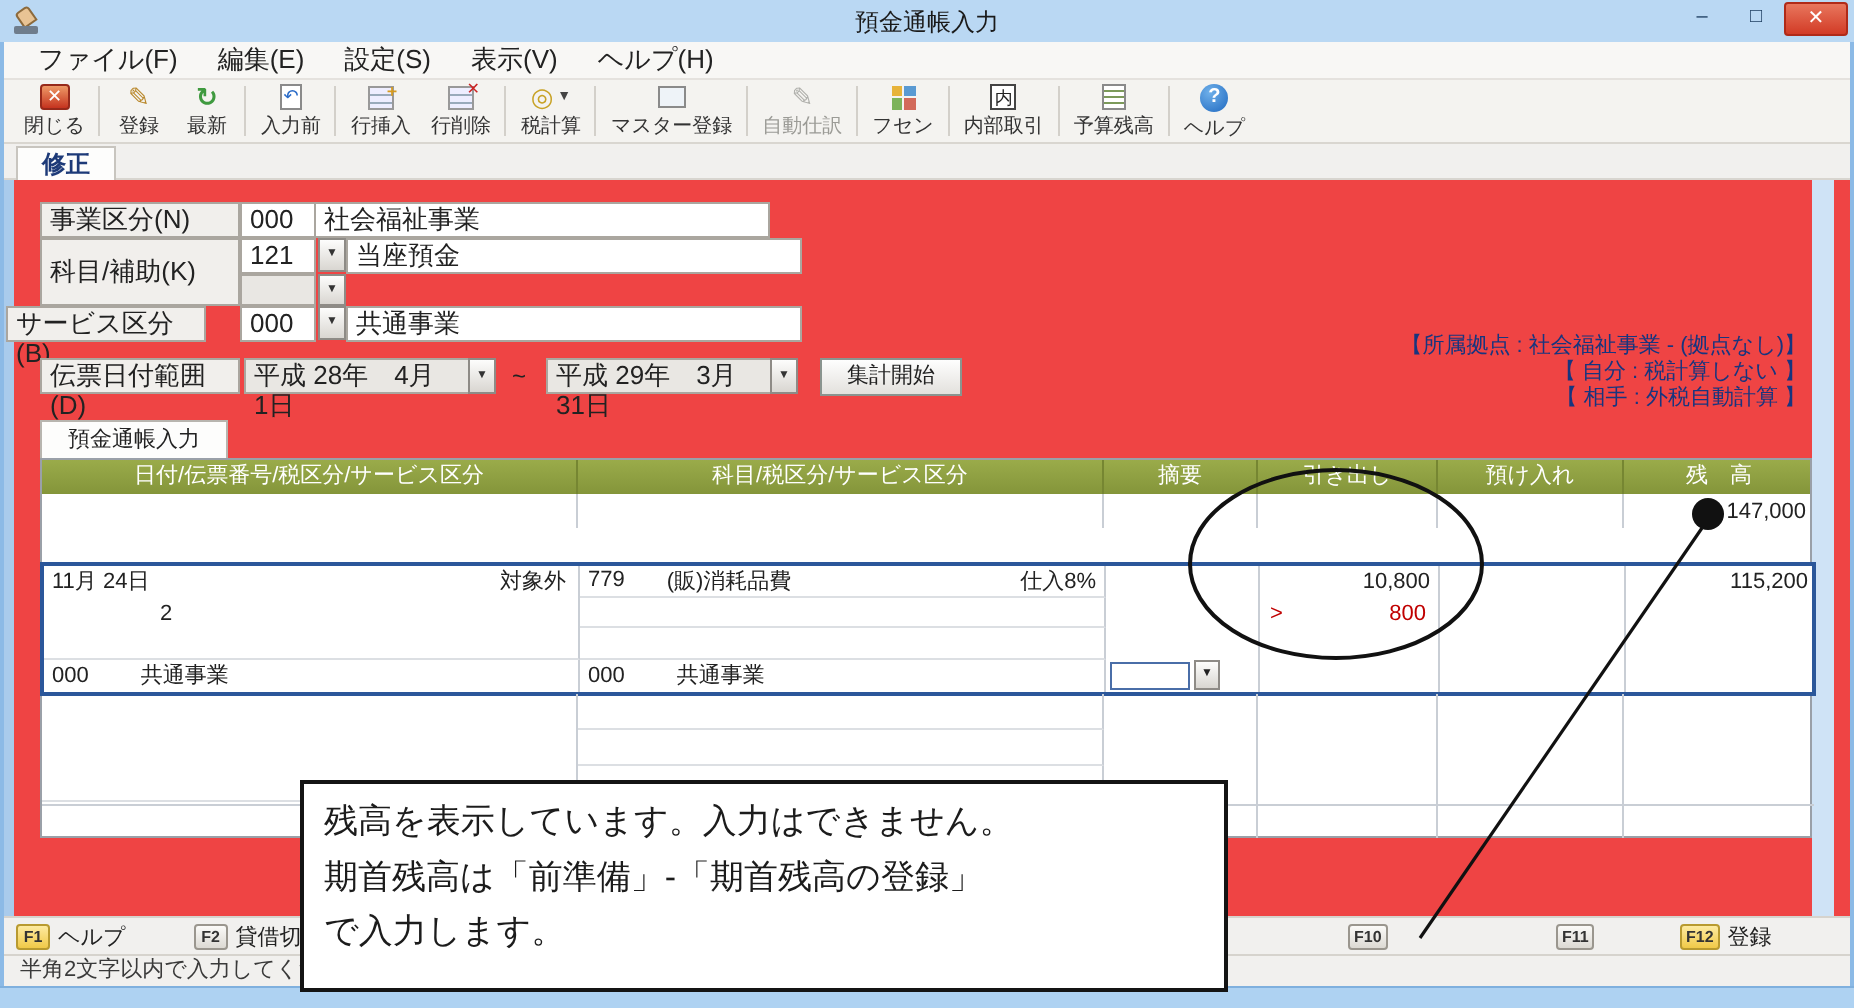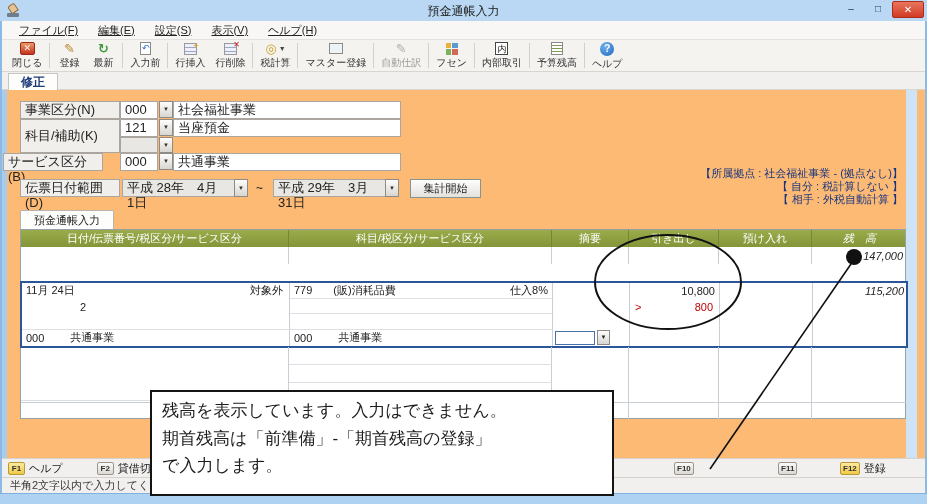--- a/index.html
+++ b/index.html
@@ -1,34 +1,34 @@
 <!DOCTYPE html>
 <html><head>
 <meta charset="utf-8">
 <style>
   * { margin:0; padding:0; box-sizing:border-box; }
   html,body { width:927px; height:504px; }
   body { font-family:"Liberation Sans","DejaVu Sans",sans-serif; font-size:11px; color:#222; }
-  .window { position:relative; width:927px; height:504px; background:#fdba74; overflow:hidden;
+  .window { position:relative; width:927px; height:504px; background:#ef4444; overflow:hidden;
             box-shadow: inset 0 0 0 2px #8cbae6; }
   .abs { position:absolute; }
 
   
   .titlebar { position:absolute; left:0; top:0; right:0; height:21px; background:#bad8f3; }
   .title-text { position:absolute; left:0; right:0; top:3px; text-align:center; font-size:12px; color:#1a1a1a; }
   .app-icon { position:absolute; left:7px; top:4px; width:13px; height:13px; }
   .app-icon .tip { position:absolute; left:2px; top:0; width:8px; height:9px; background:#e8c394; border:1px solid #8c6a3c; transform:rotate(-35deg); border-radius:2px 2px 0 0; }
   .app-icon .base { position:absolute; left:0; bottom:0; width:12px; height:4px; background:#6f7d8c; border-radius:1px; }
   .win-btns { position:absolute; right:3px; top:1px; display:flex; gap:1px; }
   .win-btn { width:26px; height:17px; text-align:center; line-height:16px; font-size:10px; color:#1a3a5c; }
   .win-btn.close { width:32px; background:linear-gradient(#e8765d,#d23b26); color:#fff; border:1px solid #b02a18; border-radius:2px; }
 
   
   .menubar { position:absolute; left:2px; right:2px; top:21px; height:19px; background:#f8f7f5; border-bottom:1px solid #e5e2de; display:flex; align-items:center; padding-left:8px; gap:2px; }
-  .menu-item { padding:2px 9px; font-size:11px; color:#222;text-decoration:underline; }
+  .menu-item { padding:2px 9px; font-size:13px; color:#222; }
 
   
   .toolbar { position:absolute; left:2px; right:2px; top:40px; height:32px; background:#f4f3f0; border-bottom:1px solid #d9d6d0; display:flex; align-items:stretch; padding-left:5px; }
   .tbtn { display:flex; flex-direction:column; align-items:center; justify-content:flex-start; padding:2px 5px 1px; min-width:34px; font-size:10px; color:#333; }
   .tbtn .ticon { height:15px; display:flex; align-items:center; justify-content:center; margin-bottom:1px; }
   .tbtn.disabled { color:#9b9b96; }
   .tsep { width:1px; background:#d3d0ca; margin:3px 2px; }
   .ic-close { width:15px; height:13px; background:linear-gradient(#e96, #c5331f); border:1px solid #96291a; border-radius:2px; color:#fff; font-size:9px; font-weight:bold; line-height:11px; text-align:center; }
   .glyph { font-size:13px; line-height:13px; }
   .ic-page { width:11px; height:13px; background:#fff; border:1px solid #8a8a8a; font-size:9px; line-height:11px; color:#2b6cc8; text-align:center; }
@@ -60,21 +60,21 @@
   .context-info { position:absolute; right:24px; top:167px; text-align:right; color:#17357f; font-size:11px; line-height:13px; }
 
   .sheet-tab { position:absolute; left:20px; top:210px; width:94px; height:19px; background:#fdfdfc; border:1px solid #b8b5af; border-bottom:none; font-size:11px; text-align:center; line-height:18px; color:#222; }
 
   
   .table { position:absolute; left:20px; top:229px; width:886px; height:190px; background:#fff; border:1px solid #9aa0a8; }
   .trow { display:grid; grid-template-columns:268px 263px 77px 90px 93px 95px; }
   .thead { height:17px; background:linear-gradient(#9aab4a,#84953a); color:#fff; }
   .thead .tc { border-right:1px solid #768632; text-align:center; font-size:11px; line-height:16px; }
   .tc { position:relative; border-right:1px solid #c9ced5; overflow:hidden; display:flex; align-items:center; font-size:11px; }
-  .tc:last-child { border-right:none;font-style:italic; }
+  .tc:last-child { border-right:none; }
   .r0 { height:17px; }
   .num { justify-content:flex-end; padding-right:4px; }
   .sel-block { position:absolute; left:-1px; top:51px; width:888px; height:67px; border:2px solid #2b579a; background:#fff; }
   .sel-block .trow { height:15.7px; }
   .red { color:#c00000; }
   .blk2 { position:absolute; left:0; top:117px; width:886px; height:72px; }
   .blk2 .trow { height:18px; }
   .lite { border-bottom:1px solid #dcdfe3; }
   .lastrow { position:absolute; left:0; top:172px; width:886px; height:17px; border-top:1px solid #c9ced5; }
   .cell-inp { width:40px; height:14px; border:1px solid #4a6ea8; background:#fff; margin-left:2px; }
@@ -222,21 +222,21 @@
   <div class="modebar">
     <div class="mode-tab">修正</div>
   </div>
 
   <div class="left-strip"></div>
   <div class="right-strip"></div>
 
   <div class="fcell flabel" style="left:20px;top:101px;width:100px;height:18px">事業区分(N)</div>
   <div class="fcell" style="left:120px;top:101px;width:38px;height:18px">000</div>
   <div class="dd" style="left:159px;top:101px">▼</div>
-  <div class="fcell" style="left:173px;top:101px;width:228px;height:18px">社会福祉事業</div>
+  <div class="fcell" style="left:157px;top:101px;width:228px;height:18px">社会福祉事業</div>
 
   <div class="fcell flabel" style="left:20px;top:119px;width:100px;height:34px;line-height:32px">科目/補助(K)</div>
   <div class="fcell" style="left:120px;top:119px;width:38px;height:18px">121</div>
   <div class="dd" style="left:159px;top:119px">▼</div>
   <div class="fcell" style="left:173px;top:119px;width:228px;height:18px">当座預金</div>
 
   <div class="fcell fdisabled" style="left:120px;top:137px;width:38px;height:16px"></div>
   <div class="dd" style="left:159px;top:137px;height:16px;line-height:14px">▼</div>
 
   <div class="fcell flabel" style="left:3px;top:153px;width:100px;height:18px">サービス区分(B)</div>

